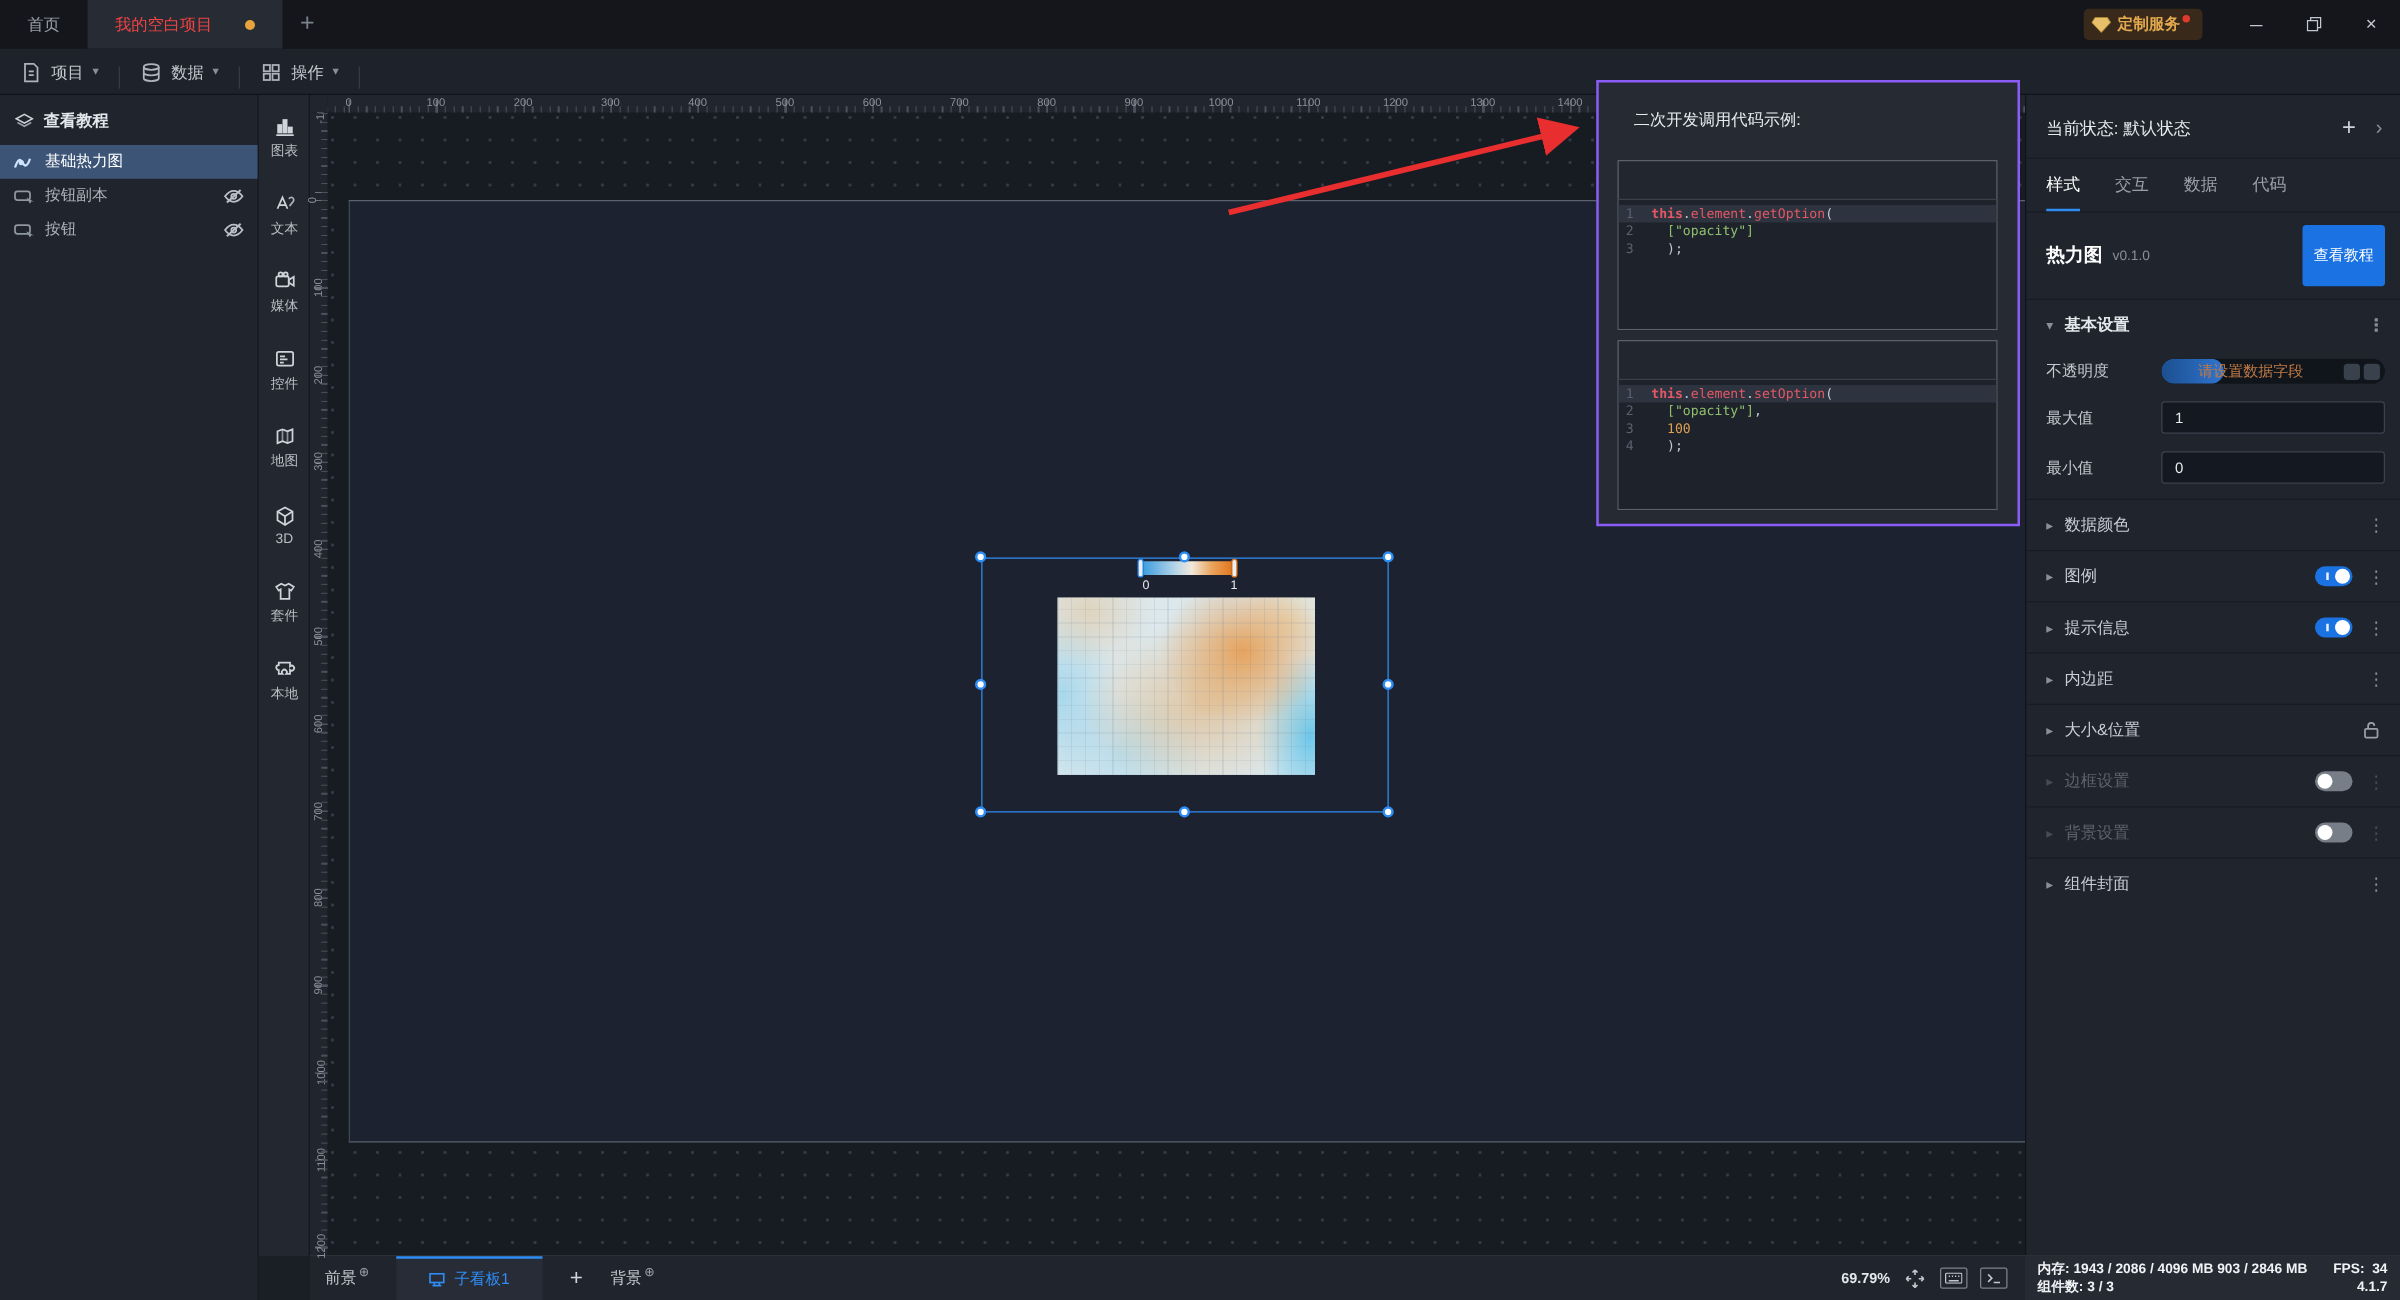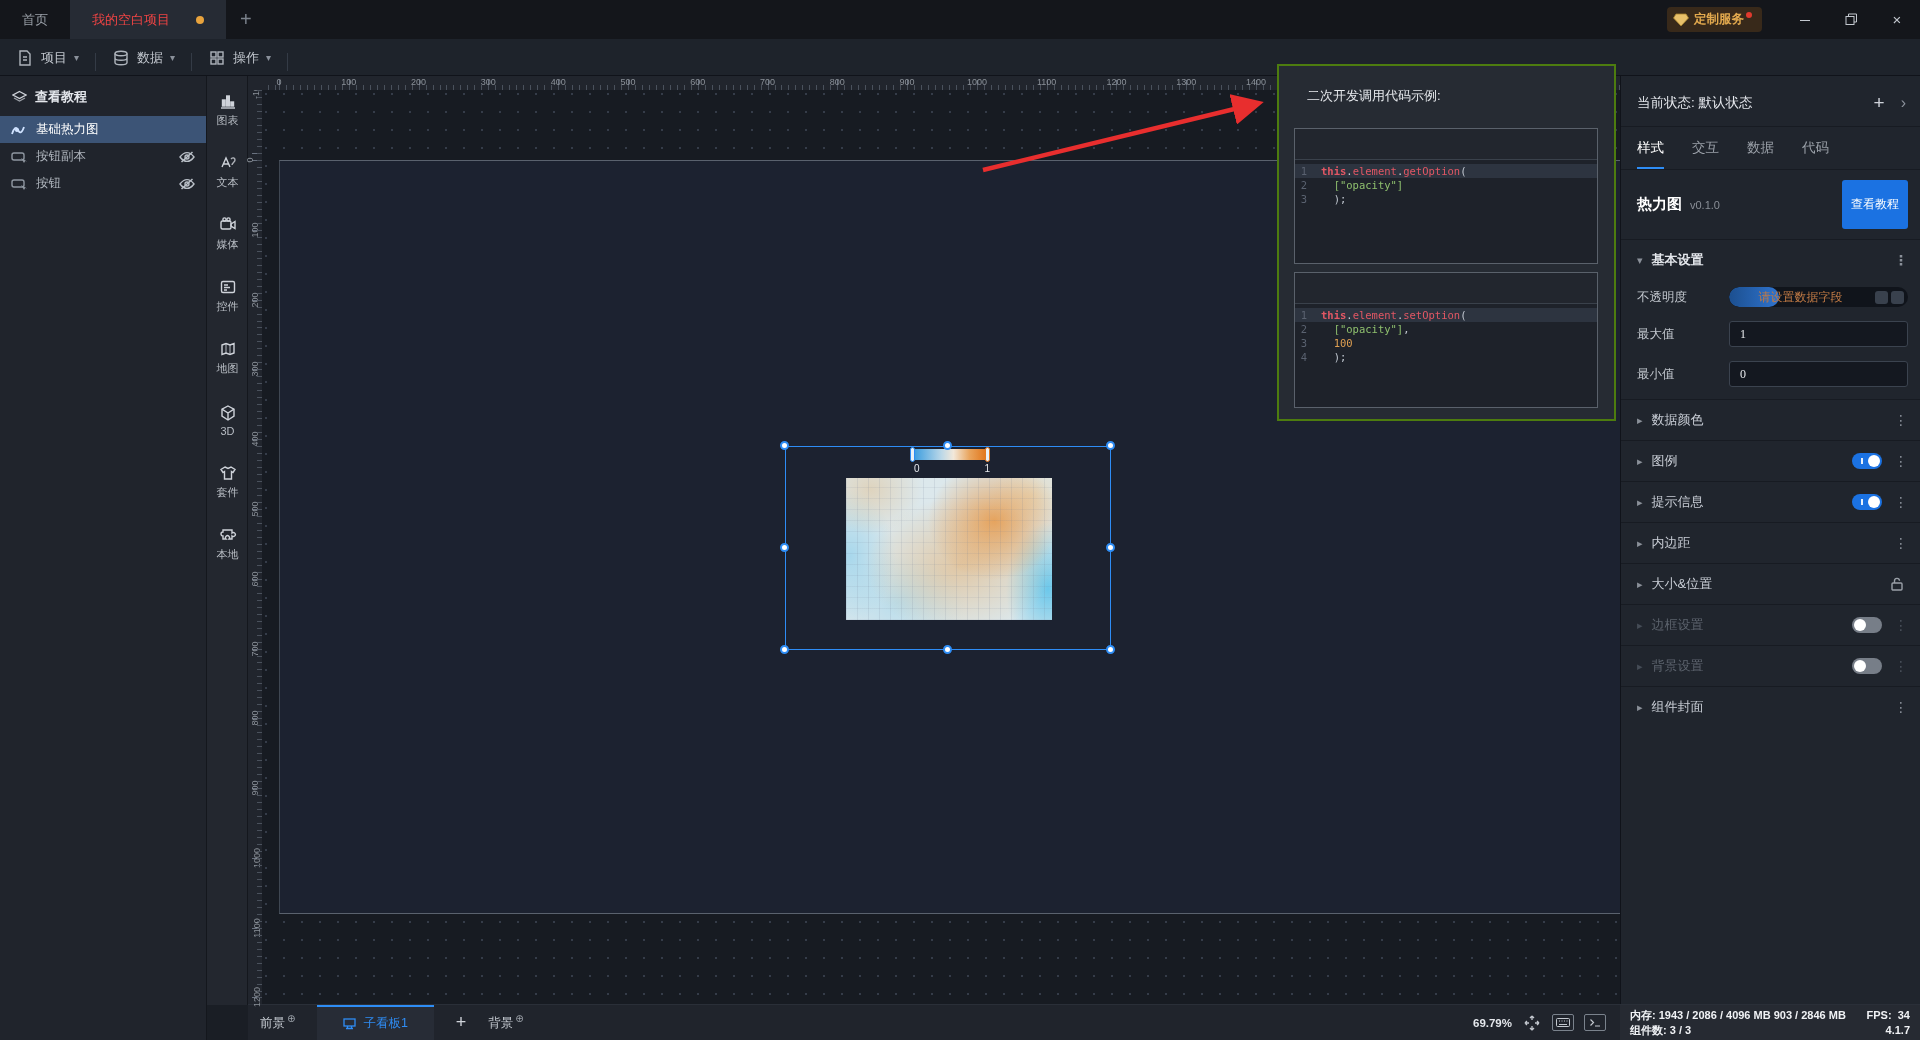--- a/index.html
+++ b/index.html
@@ -77,21 +77,21 @@
       radial-gradient(60px 55px at 90% 12%, rgba(238,205,152,.5), transparent 70%);
   }
   #heatmap::after { content:""; position:absolute; inset:0;
     background-image:repeating-linear-gradient(90deg,rgba(110,122,145,.14) 0 1px,transparent 1px 11px),
                      repeating-linear-gradient(0deg,rgba(110,122,145,.10) 0 1px,transparent 1px 11px); }
 
   
   #arrow { left:955px; top:88px; z-index:40; pointer-events:none; }
 
   
-  #popup { left:1277px; top:64px; width:339px; height:357px; background:#262b33; border:2px solid #4d7c0f; z-index:50; }
+  #popup { left:1277px; top:64px; width:339px; height:357px; background:#262b33; border:2px solid #8b5cf6; z-index:50; }
   #popup-title { position:absolute; left:28px; top:21px; color:#e6e9ed; font-size:13px; }
   .code-block { position:absolute; left:15px; width:304px; height:136px; border:1px solid #5a616b; background:#22262e; }
   .code-hd { padding:7px 12px 6px 12px; color:#ef4444; font-size:13px;margin-top:28px; }
   .code-body { position:absolute; left:0; right:0; top:30px; bottom:0; background:#1e222a; border-top:1px solid #3a414b; padding-top:4px; }
   .code-line { display:flex; white-space:pre; font-family:"DejaVu Sans Mono",monospace; font-size:10.5px; line-height:14px; }
   .code-line.hl { background:#2d3440; }
   .code-line .ln { width:26px; text-align:right; padding-right:14px; color:#5a6270; flex:none; }
   .tok-kwb { color:#e25764; font-weight:bold; }
   .tok-kw  { color:#e25764; }
   .tok-pl  { color:#c3c9d2; }
@@ -108,21 +108,21 @@
   .rtab { color:#9aa0a8; font-size:13.5px; padding-bottom:10px; }
   .rtab.active { color:#fff; border-bottom:2px solid #2e8df5; }
   #comp-row { display:flex; align-items:center; padding:10px 12px 10px 16px; }
   #comp-name { color:#fff; font-size:15px; font-weight:bold; }
   #comp-ver { color:#8a8f97; font-size:11px; margin-left:8px; flex:1; }
   #tut-btn { background:#1b72e2; color:#fff; font-size:12px; border-radius:3px; padding:16px 9px; }
   .sec-hd { display:flex; align-items:center; padding:11px 14px 11px 16px; color:#e4e7ec; font-size:13px; font-weight:bold; border-top:1px solid #171b22; }
   .sec-hd .grow { flex:1; }
   .caret { color:#8a9099; font-size:11px; margin-right:9px; }
   .kebab { color:#8a9099; font-size:14px; letter-spacing:0; width:12px; text-align:center; }
-  .prop-row { display:flex; align-items:center; padding:7px 12px 7px 16px;font-family:Liberation Serif, serif; }
+  .prop-row { display:flex; align-items:center; padding:7px 12px 7px 16px; }
   .prop-lbl { width:92px; color:#c3c8cf; font-size:12.5px; flex:none; }
   .prop-input { flex:1; height:26px; background:#141820; border:1px solid #3b434f; border-radius:3px; color:#e8eaed; font-size:12px; display:flex; align-items:center; padding-left:10px; }
   #opacity-bar { flex:1; height:20px; border-radius:10px; background:#10141b; display:flex; align-items:center; overflow:hidden; position:relative; }
   #opacity-fill { width:50px; height:20px; border-radius:10px; background:linear-gradient(90deg,#1c4f8f,#2f74cf); flex:none; }
   #opacity-ph { position:absolute; left:0; right:36px; text-align:center; color:#c07a45; font-size:12px; }
   .op-knob { position:absolute; width:13px; height:13px; border-radius:3px; background:#39414d; top:3.5px; }
   .sec-row { display:flex; align-items:center; height:41px; padding:0 14px 0 16px; border-top:1px solid #171b22; color:#c9ced6; font-size:13px; }
   .sec-row .lbl { flex:1; }
   .sec-row.disabled { color:#5c636d; }
   .sec-row.disabled .caret { color:#454c56; }

